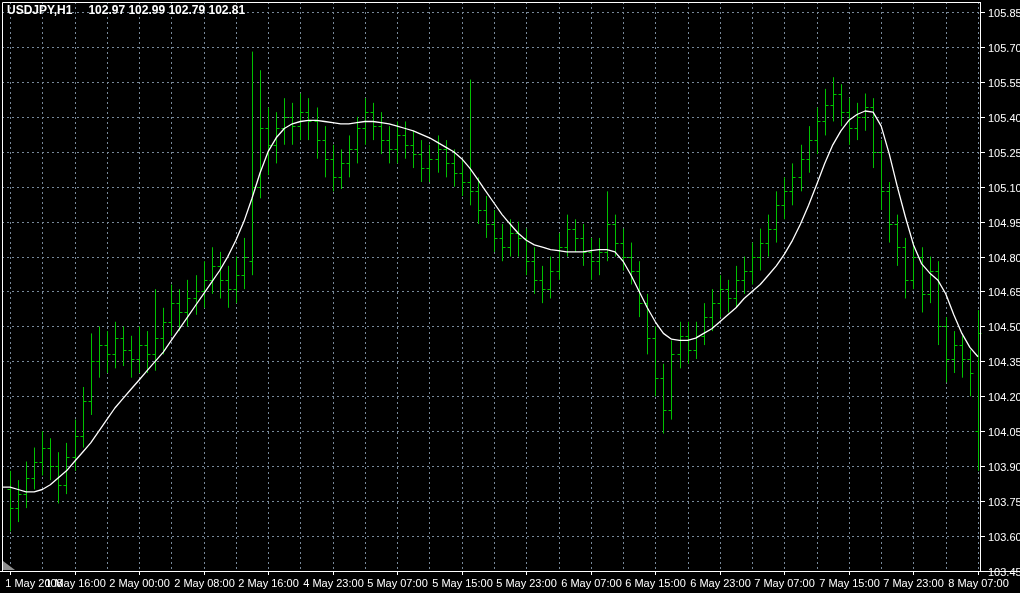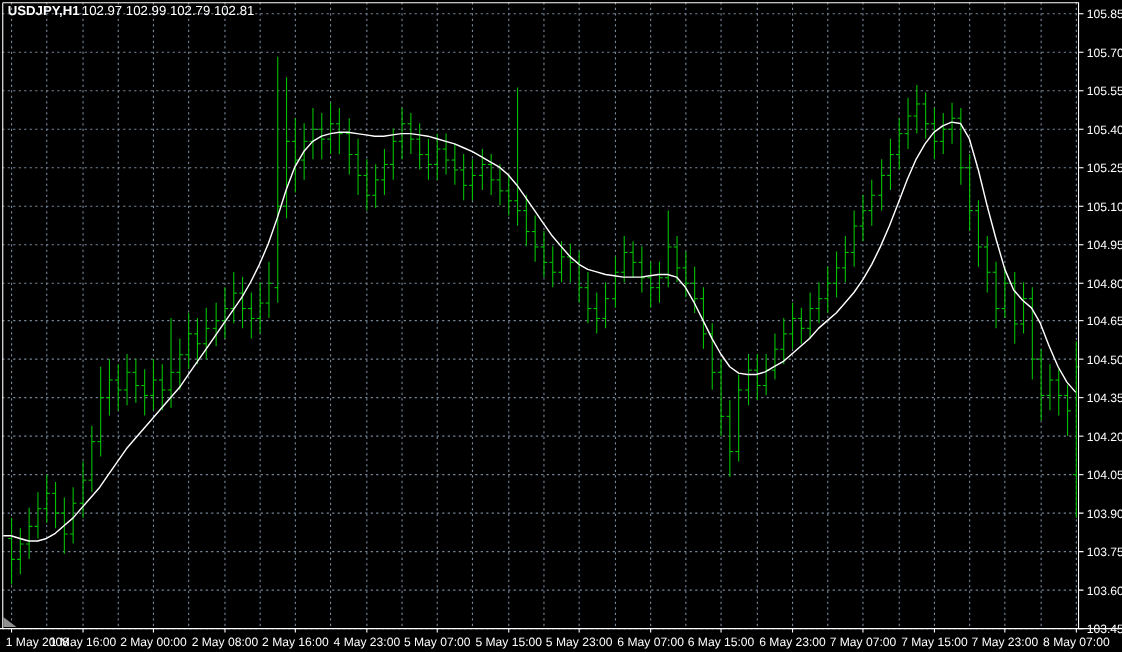--- a/index.html
+++ b/index.html
@@ -1,20 +1,20 @@
 <!DOCTYPE html>
 <html><head>
 <meta charset="utf-8">
 <style>
   html,body{margin:0;padding:0;background:#000;}
   .screen{position:relative;width:1020px;height:593px;background:#000;overflow:hidden;
           font-family:"Liberation Sans",sans-serif;}
   .title{position:absolute;left:7px;top:3px;color:#fff;font-size:12px;font-weight:bold;
          white-space:nowrap;z-index:5;}
-  .title .quotes{margin-left:2px;font-weight:normal;}
+  .title .quotes{margin-left:16px;font-weight:bold;}
   svg{position:absolute;left:0;top:0;}
   text{font-family:"Liberation Sans",sans-serif;}
 </style>
 </head>
 <body>
 
 <div class="screen">
   <div class="title">
     <span>USDJPY,H1</span><span class="quotes">102.97 102.99 102.79 102.81</span>
   </div>

